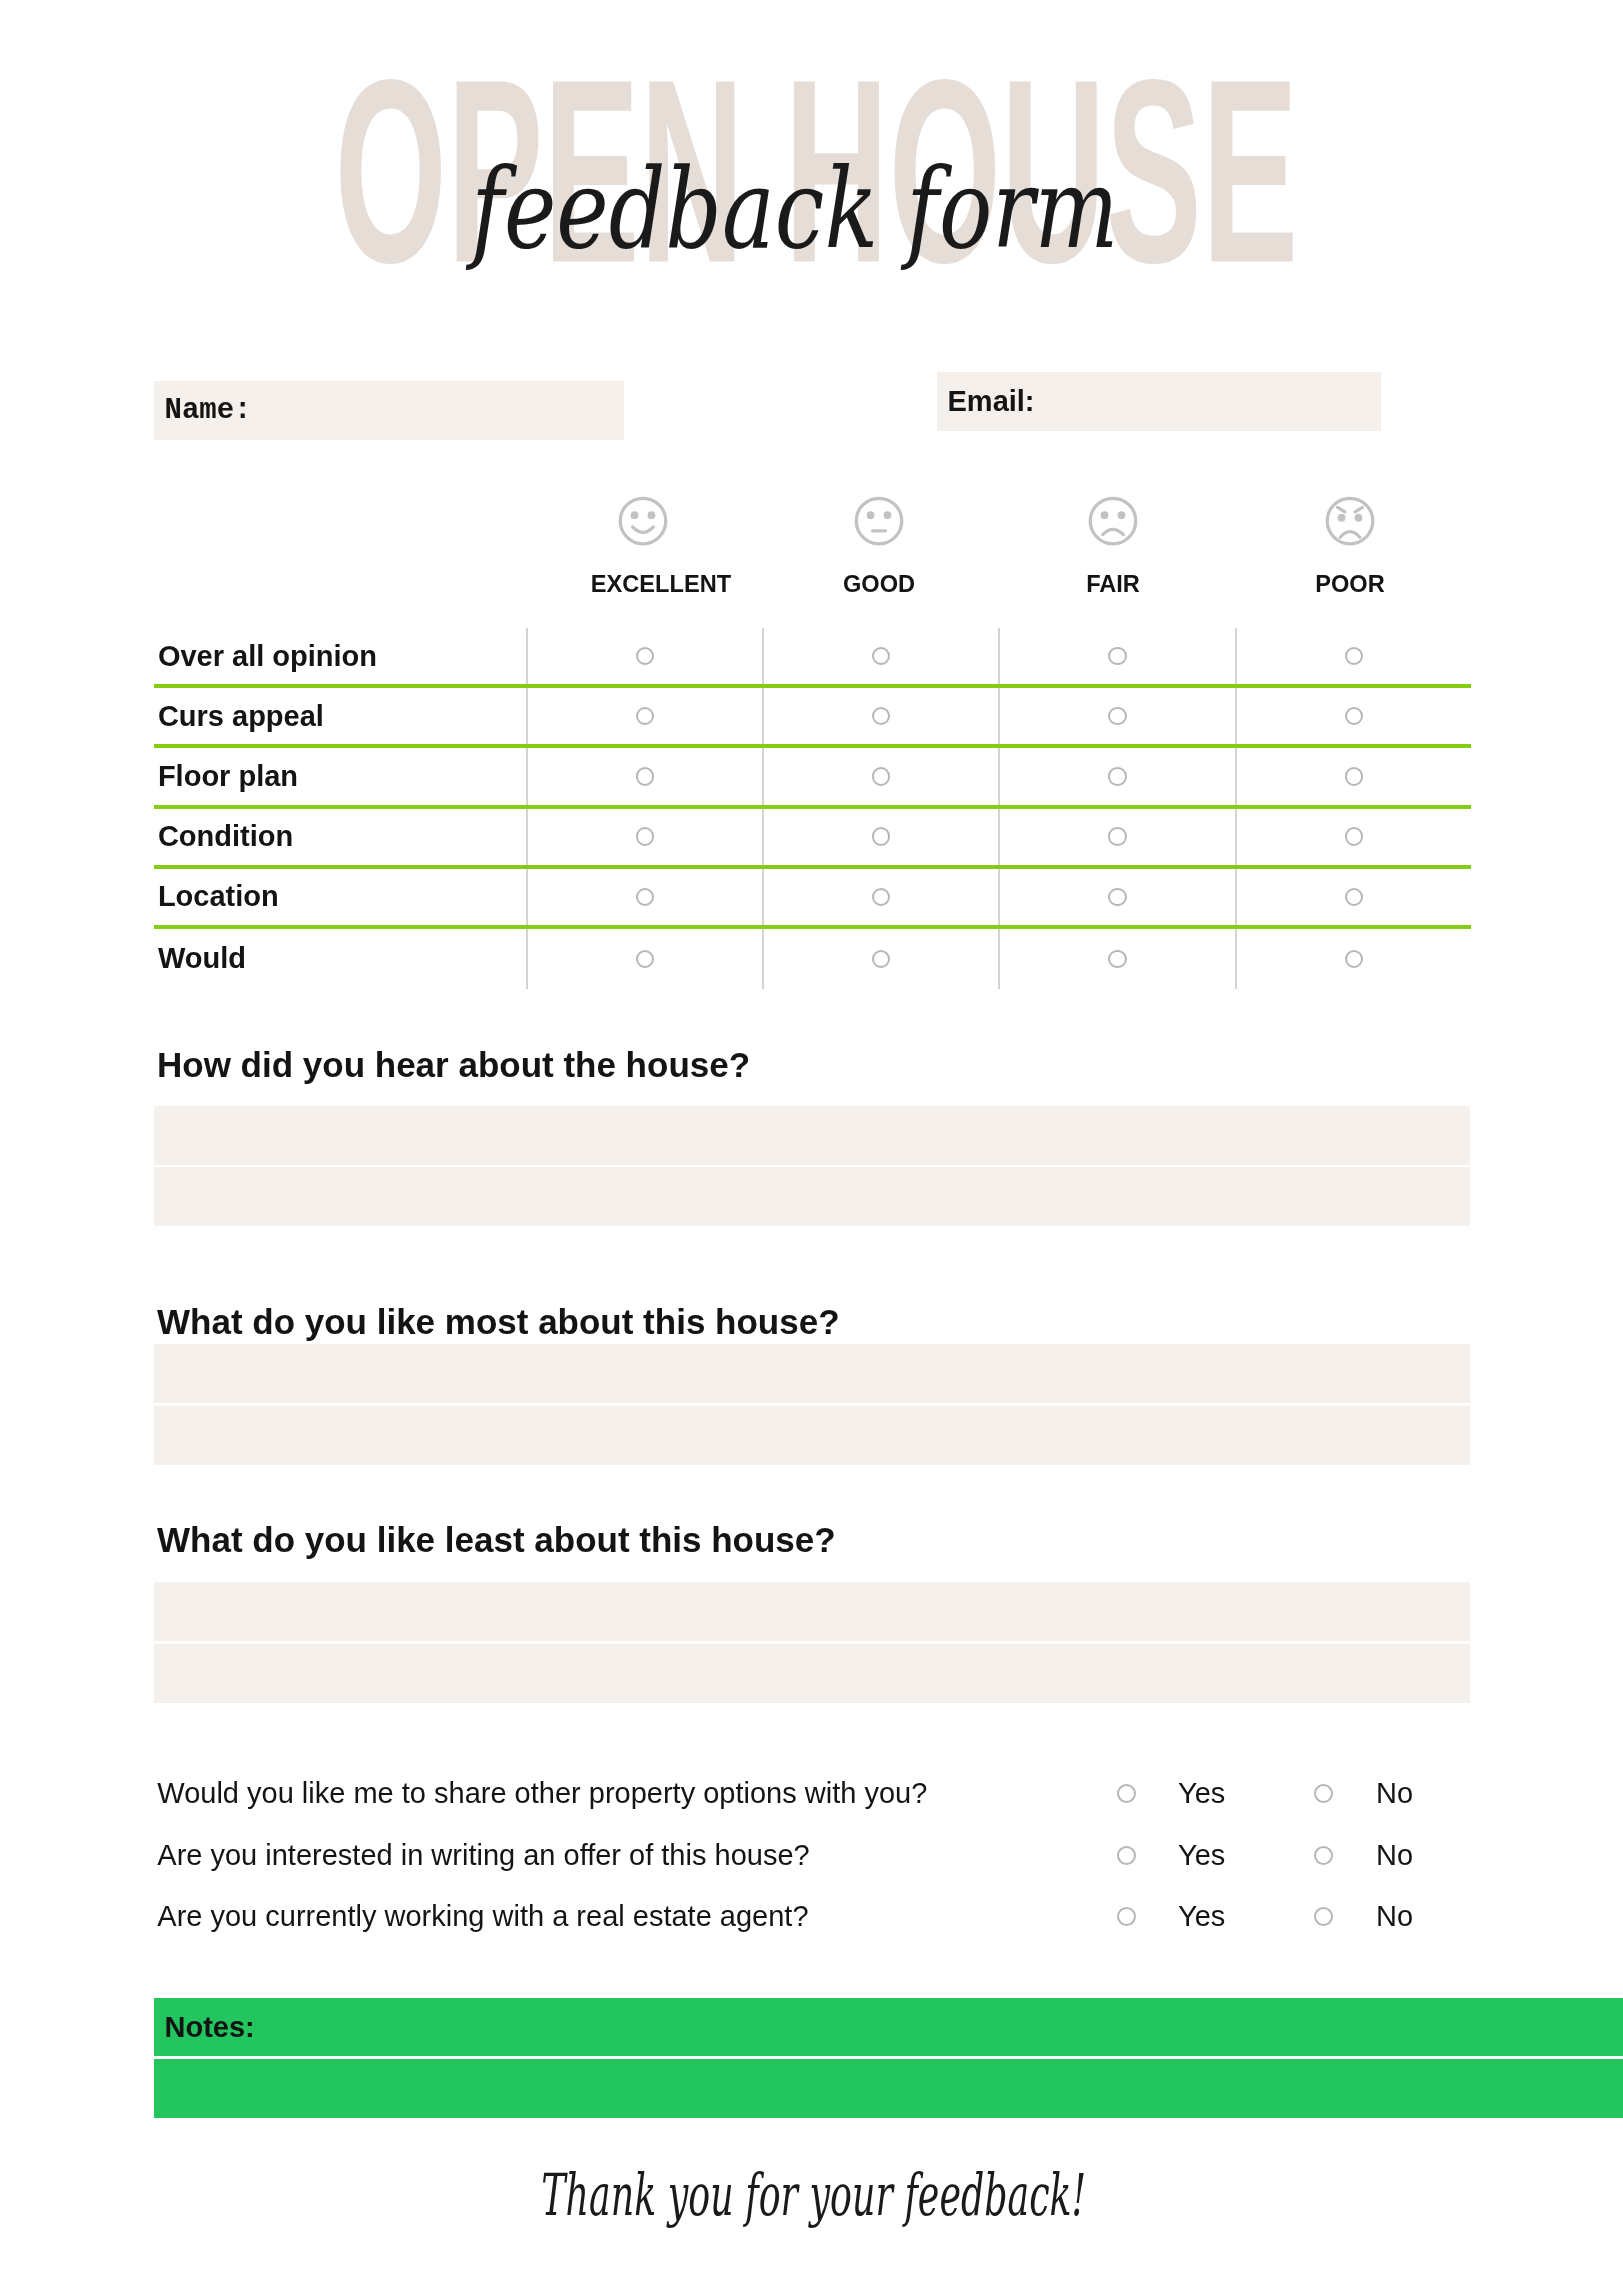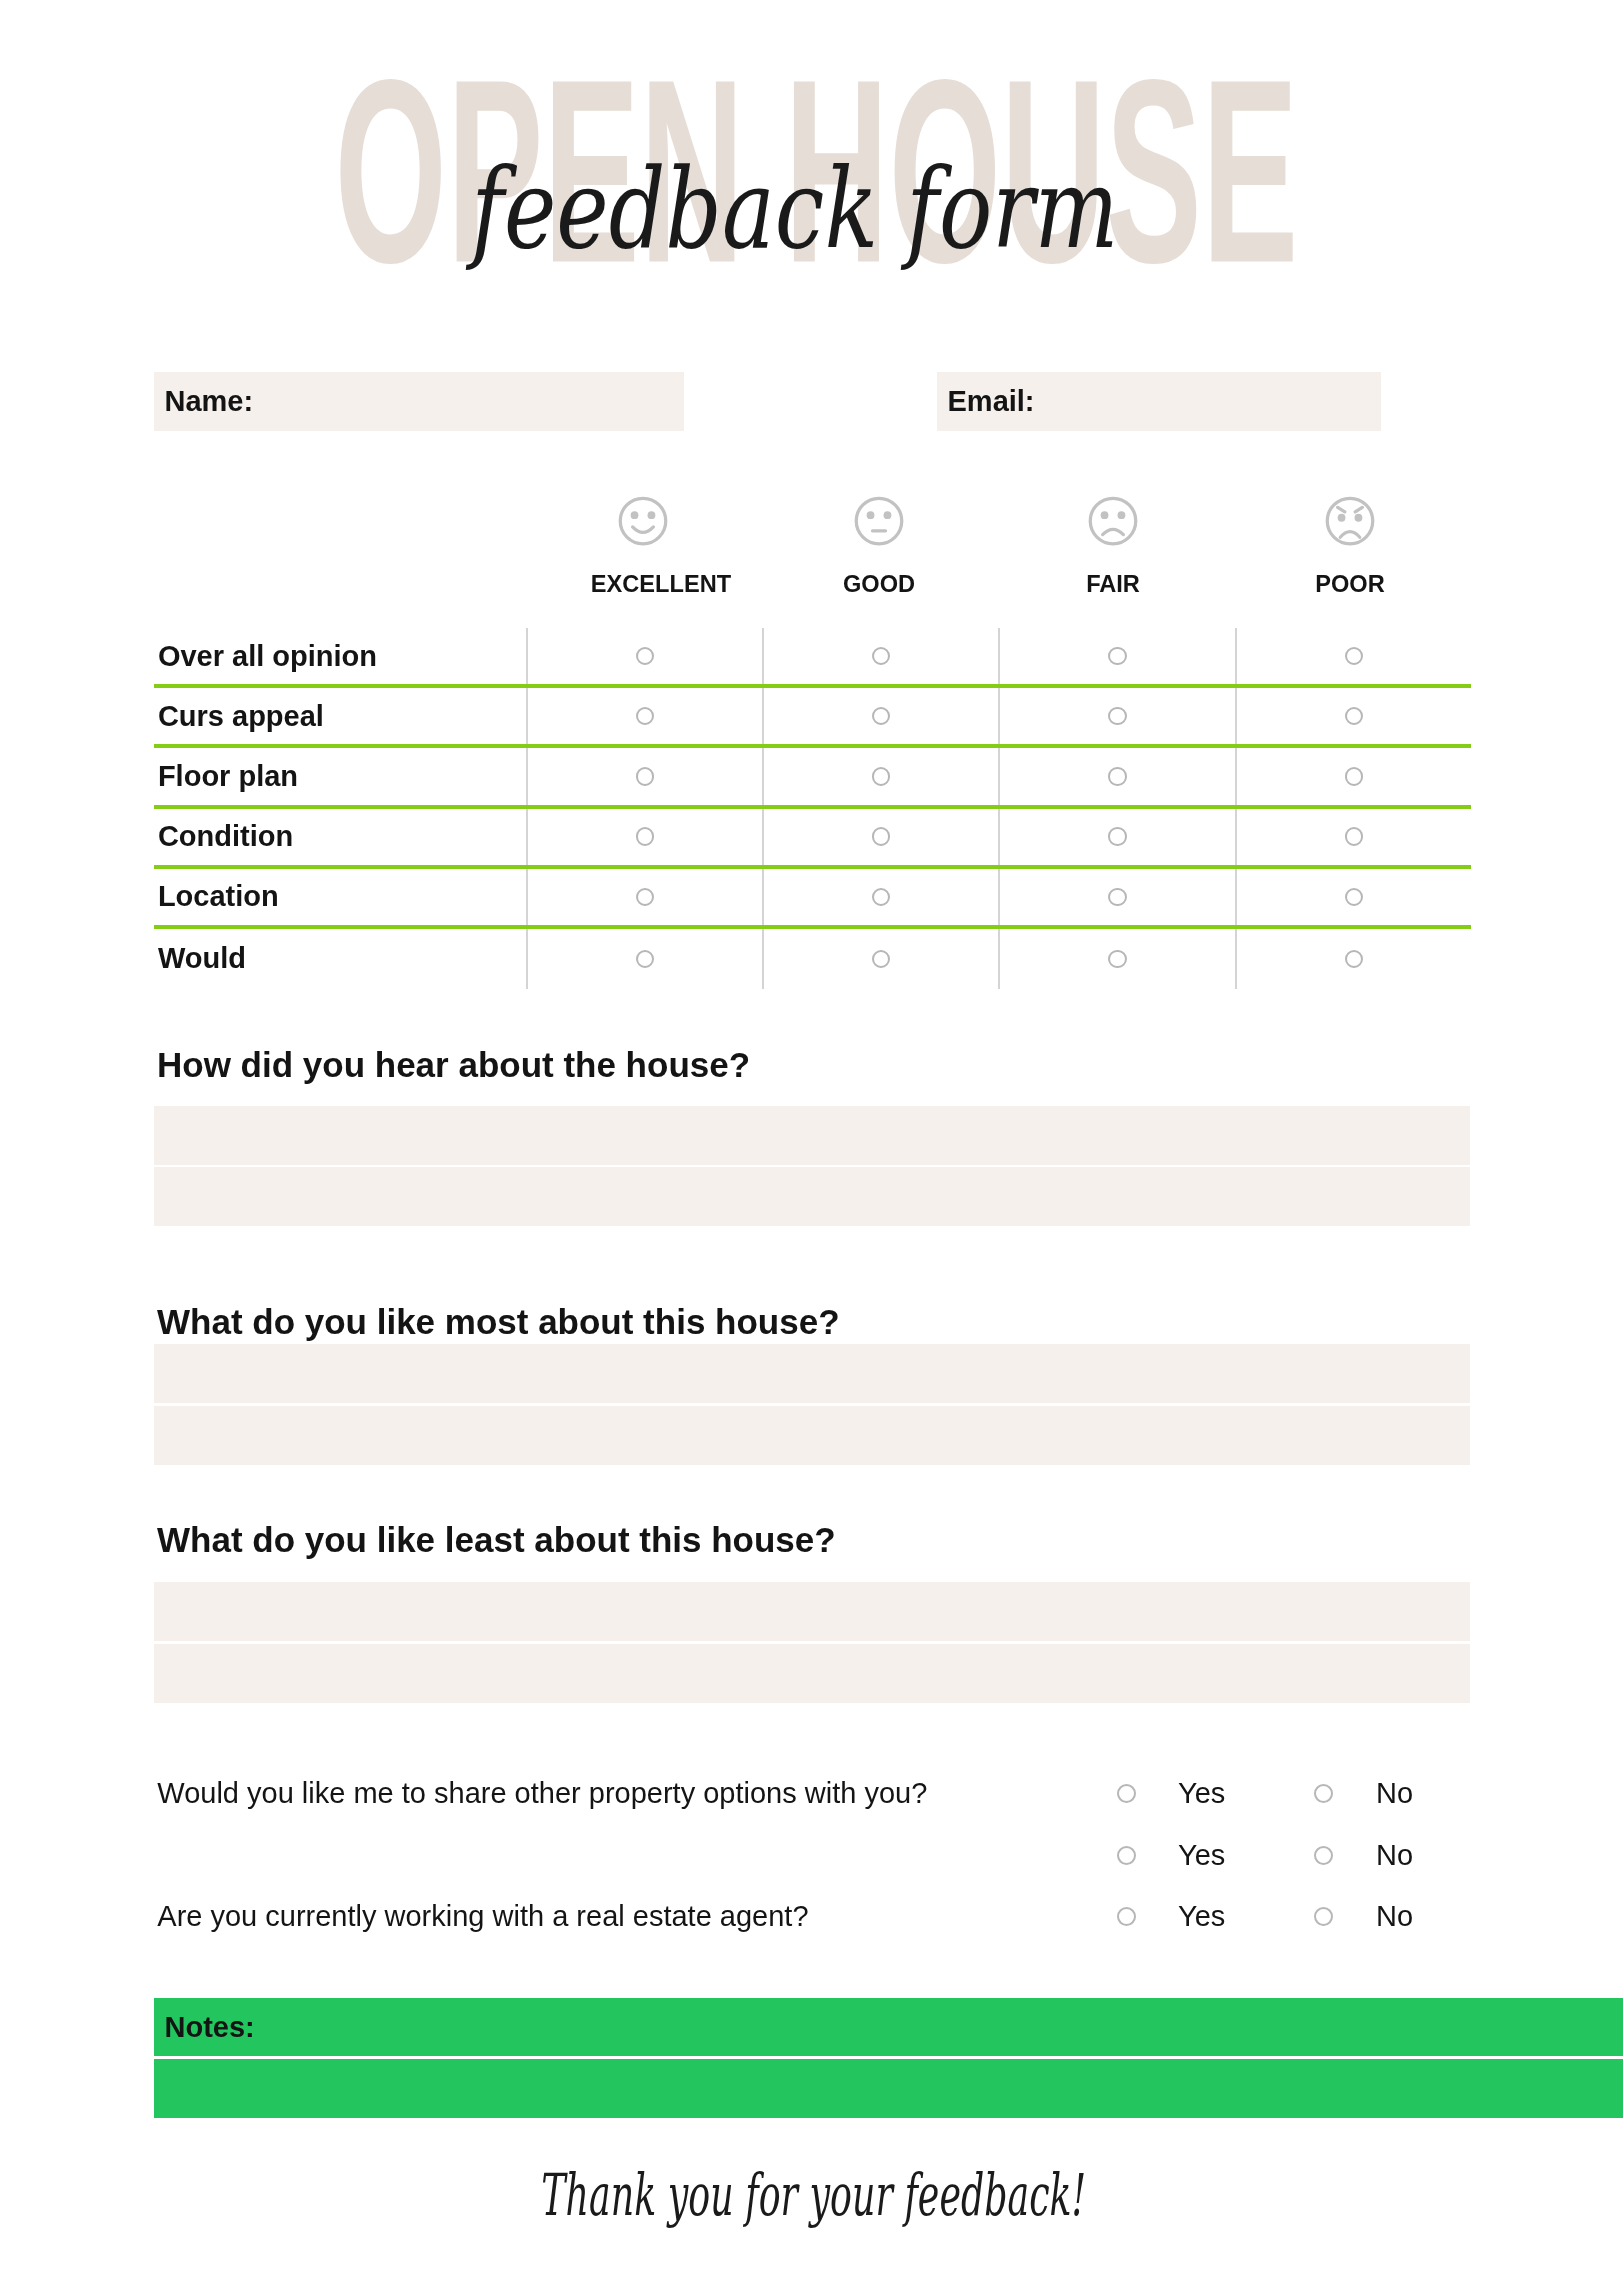--- a/index.html
+++ b/index.html
@@ -88,21 +88,21 @@
 </head>
 <body>
 
 <div class="page">
 
   <svg class="header-svg" viewBox="0 0 2481 520">
     <text x="1248" y="400" text-anchor="middle" font-family="Liberation Sans, DejaVu Sans, sans-serif" font-weight="bold" font-size="400" fill="#e5ddd6" textLength="1474" lengthAdjust="spacingAndGlyphs">OPEN HOUSE</text>
     <text x="1215" y="378" text-anchor="middle" font-family="DejaVu Serif, serif" font-style="italic" font-size="170" fill="#1a1a1a" textLength="990" lengthAdjust="spacingAndGlyphs">feedback form</text>
   </svg>
 
-  <div class="field-box" style="left:154px;top:372px;width:530px;">
+  <div class="field-box" style="left:154px;top:381px;width:470px;font-family:Liberation Mono, monospace;">
     <span class="field-label">Name:</span>
   </div>
   <div class="field-box" style="left:937px;top:372px;width:444px;">
     <span class="field-label">Email:</span>
   </div>
 
   <svg class="smiley" style="left:617px;" viewBox="-40 -40 80 80">
     <circle cx="0" cy="0" r="35" fill="none" stroke="#c2c2c2" stroke-width="5"></circle>
     <circle cx="-13" cy="-9" r="6" fill="#c2c2c2"></circle>
     <circle cx="13" cy="-9" r="6" fill="#c2c2c2"></circle>
@@ -247,20 +247,21 @@
   <div class="answer-line" style="top:1644px;"></div>
 
   <div class="yn-row" style="top:1777px;">
     <span class="yn-q">Would you like me to share other property options with you?</span>
     <span class="yn-radio radio-lg" style="left:963px;"></span>
     <span class="yn-opt" style="left:1024px;">Yes</span>
     <span class="yn-radio radio-lg" style="left:1160px;"></span>
     <span class="yn-opt" style="left:1222px;">No</span>
   </div>
   <div class="yn-row" style="top:1839px;">
+    <span class="yn-q">Are you interested in writing an offer of this house?</span>
     <span class="yn-radio radio-lg" style="left:963px;"></span>
     <span class="yn-opt" style="left:1024px;">Yes</span>
     <span class="yn-radio radio-lg" style="left:1160px;"></span>
     <span class="yn-opt" style="left:1222px;">No</span>
   </div>
   <div class="yn-row" style="top:1900px;">
     <span class="yn-q">Are you currently working with a real estate agent?</span>
     <span class="yn-radio radio-lg" style="left:963px;"></span>
     <span class="yn-opt" style="left:1024px;">Yes</span>
     <span class="yn-radio radio-lg" style="left:1160px;"></span>

